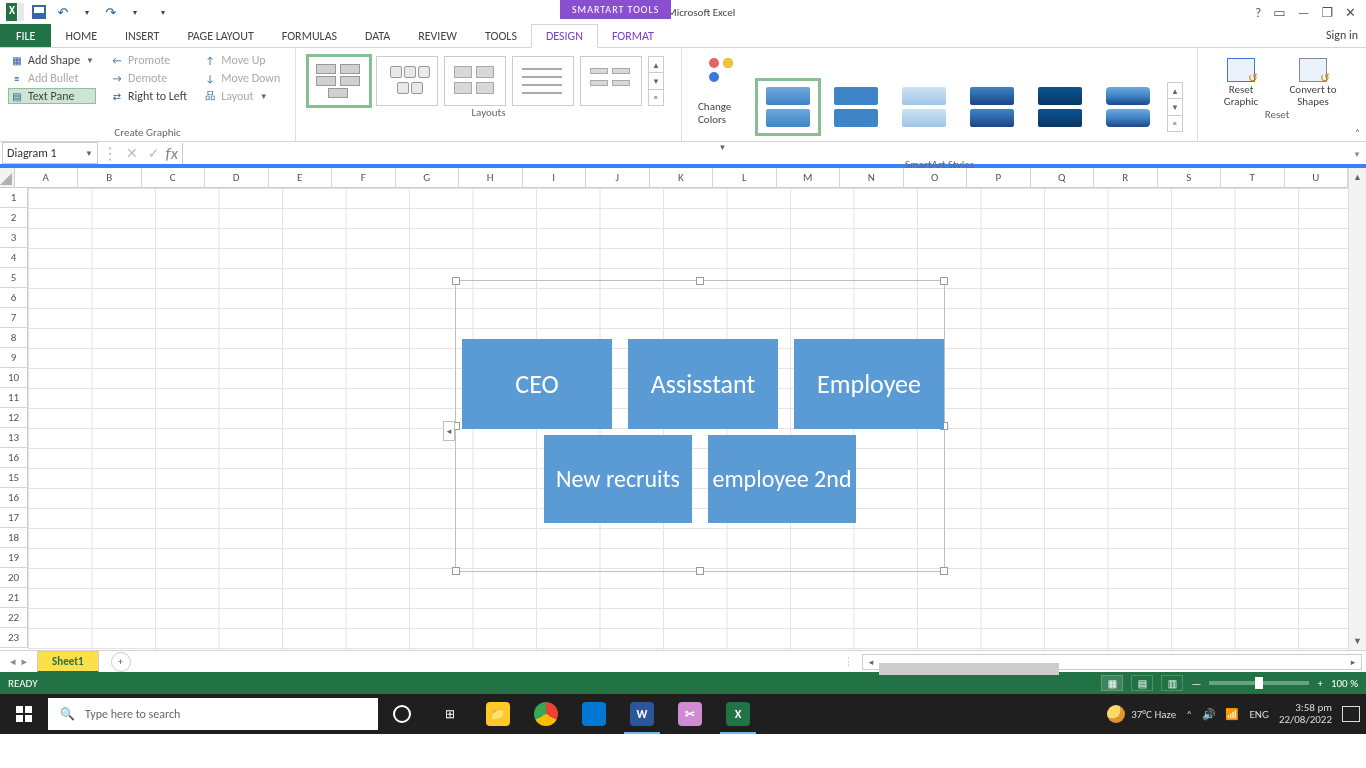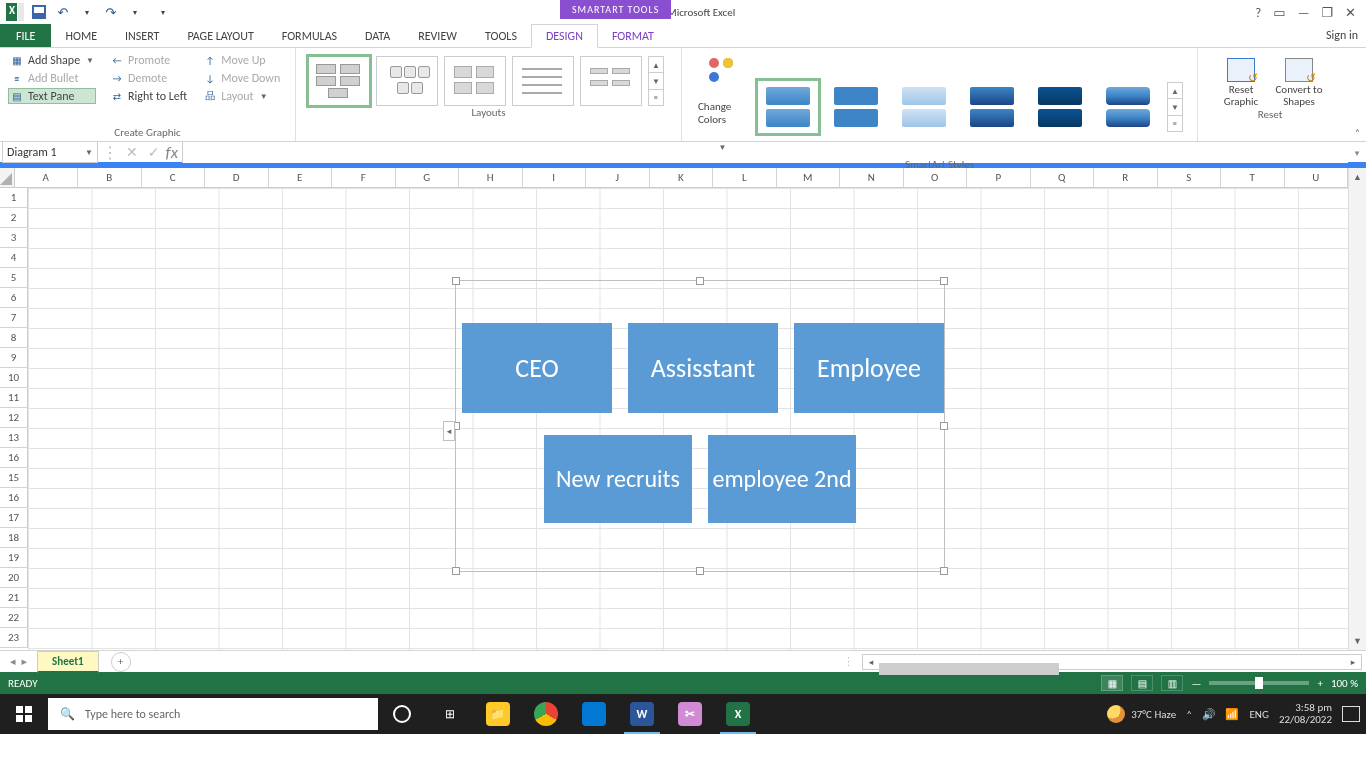--- a/index.html
+++ b/index.html
@@ -72,28 +72,28 @@
 .styles-gallery { display:flex; gap:10px; align-items:center; padding:4px 6px 0 6px; }
 .style-item { width:58px; height:50px; display:flex; flex-direction:column; gap:4px; align-items:center; justify-content:center;}
 .style-item.sel { outline:3px solid #85bf92; outline-offset:1px; }
 .style-item .bar{ width:44px; height:18px; background:linear-gradient(#6fa8dc,#3d85c6); border-radius:2px;}
 .style-item.s2 .bar{background:#3d85c6;}
 .style-item.s3 .bar{background:linear-gradient(#cfe2f3,#9fc5e8);}
 .style-item.s4 .bar{background:linear-gradient(#3d85c6,#1c4587);}
 .style-item.s5 .bar{background:linear-gradient(#0b5394,#073763);}
 .style-item.s6 .bar{background:linear-gradient(180deg,#6fa8dc 0%,#3d85c6 50%,#1c4587 100%); border-radius:4px;}
 
-.reset-group { display:flex; gap:8px; padding:6px 10px 0 10px; }
+.reset-group { display:flex; gap:22px; padding:6px 10px 0 10px; }
 .reset-btn { display:flex; flex-direction:column; align-items:center; font-size:11px; color:#444; gap:2px; width:50px; text-align:center; line-height:1.1;}
 .reset-ic { width:28px; height:24px; border:1px solid #3c78d8; background:#eaf1fb; position:relative;}
 .reset-ic::after{content:"↺"; position:absolute; right:-4px; bottom:-4px; font-size:12px; color:#cc8400;}
 .collapse-caret { position:absolute; right:6px; bottom:2px; font-size:10px; color:#666;}
 
 
-.fx-row { height:26px; border-bottom:6px solid #3b82f6; display:flex; align-items:center; }
+.fx-row { height:26px; border-bottom:4px solid #3b82f6; display:flex; align-items:center; }
 .namebox { width:96px; height:22px; margin:0 2px; border:1px solid #ccc; display:flex; align-items:center; padding:0 4px; font-size:12px; color:#333; justify-content:space-between;}
 .namebox .dd{font-size:8px;color:#666;}
 .fx-sep { width:20px; text-align:center; color:#bbb;}
 .fx-btns { display:flex; gap:10px; color:#bbb; font-size:14px; padding:0 6px;}
 .fx-lbl { font-style:italic; font-size:17px; color:#888; padding-right:4px; border-right:1px solid #ccc;}
 .formula-bar { flex:1; height:22px; border:none; font-size:12px; padding:0 6px;}
 .fx-expand { width:18px; text-align:center; color:#888; font-size:9px;}
 
 
 .sheet-wrap { position:relative; height:482px; background:#fff; }
@@ -116,30 +116,30 @@
 .vscroll .down{position:absolute;bottom:0;width:100%;}
 
 
 .smartart-frame { position:absolute; left:455px; top:112px; width:490px; height:292px; border:1px solid #bfbfbf; background:transparent;}
 .handle { position:absolute; width:8px; height:8px; background:#fff; border:1px solid #9a9a9a;}
 .h-tl{left:-4px;top:-4px;} .h-tr{right:-4px;top:-4px;} .h-bl{left:-4px;bottom:-4px;} .h-br{right:-4px;bottom:-4px;}
 .h-t{left:50%;top:-4px;margin-left:-4px;} .h-b{left:50%;bottom:-4px;margin-left:-4px;}
 .h-l{left:-4px;top:50%;margin-top:-4px;} .h-r{right:-4px;top:50%;margin-top:-4px;}
 .textpane-tab { position:absolute; left:-13px; top:140px; width:12px; height:20px; border:1px solid #bfbfbf; background:#fff; font-size:9px; color:#666; text-align:center; line-height:18px;}
 .sa-row { position:absolute; display:flex; gap:16px; }
-.sa-row.r1 { left:6px; top:42px; }
+.sa-row.r1 { left:6px; top:58px; }
 .sa-row.r2 { left:88px; top:154px; }
 .sa-box { background:#5b9bd5; color:#fff; display:flex; align-items:center; justify-content:center; text-align:center; font-size:26px; font-weight:400; }
 .sa-row.r1 .sa-box{ width:150px; height:90px; }
 .sa-row.r2 .sa-box{ width:148px; height:88px; font-size:24px; line-height:1.15;}
 
 
 .tabbar { height:22px; background:#fff; border-top:1px solid #d4d4d4; display:flex; align-items:center; font-size:11px; position:relative;}
 .tabnav { display:flex; gap:6px; padding:0 10px; color:#8a8a8a;}
-.sheet-tab { padding:3px 14px; background:#fef9c3; border:1px solid #ccc; border-bottom:2px solid #217346; color:#217346; font-weight:600;}
+.sheet-tab { padding:3px 14px; background:#fde047; border:1px solid #ccc; border-bottom:2px solid #217346; color:#217346; font-weight:600;}
 .addsheet { width:20px; height:20px; border:1px solid #ccc; border-radius:50%; margin-left:12px; text-align:center; line-height:18px; color:#666;}
 .tabbar .spacer{flex:1;}
 .tabbar .hsplit{color:#bbb; padding:0 8px;}
 .hscroll { width:500px; height:16px; border:1px solid #ccc; display:flex; align-items:center; margin-right:4px;}
 .hscroll .ar{width:16px;text-align:center;font-size:9px;color:#666;}
 .hscroll .track{flex:1; position:relative;}
 .hscroll .thumb{position:absolute; left:0; top:1px; height:12px; width:180px; background:#cdcdcd;}
 
 
 .statusbar { height:22px; background:#217346; color:#fff; display:flex; align-items:center; font-size:11px; padding:0 8px;}

